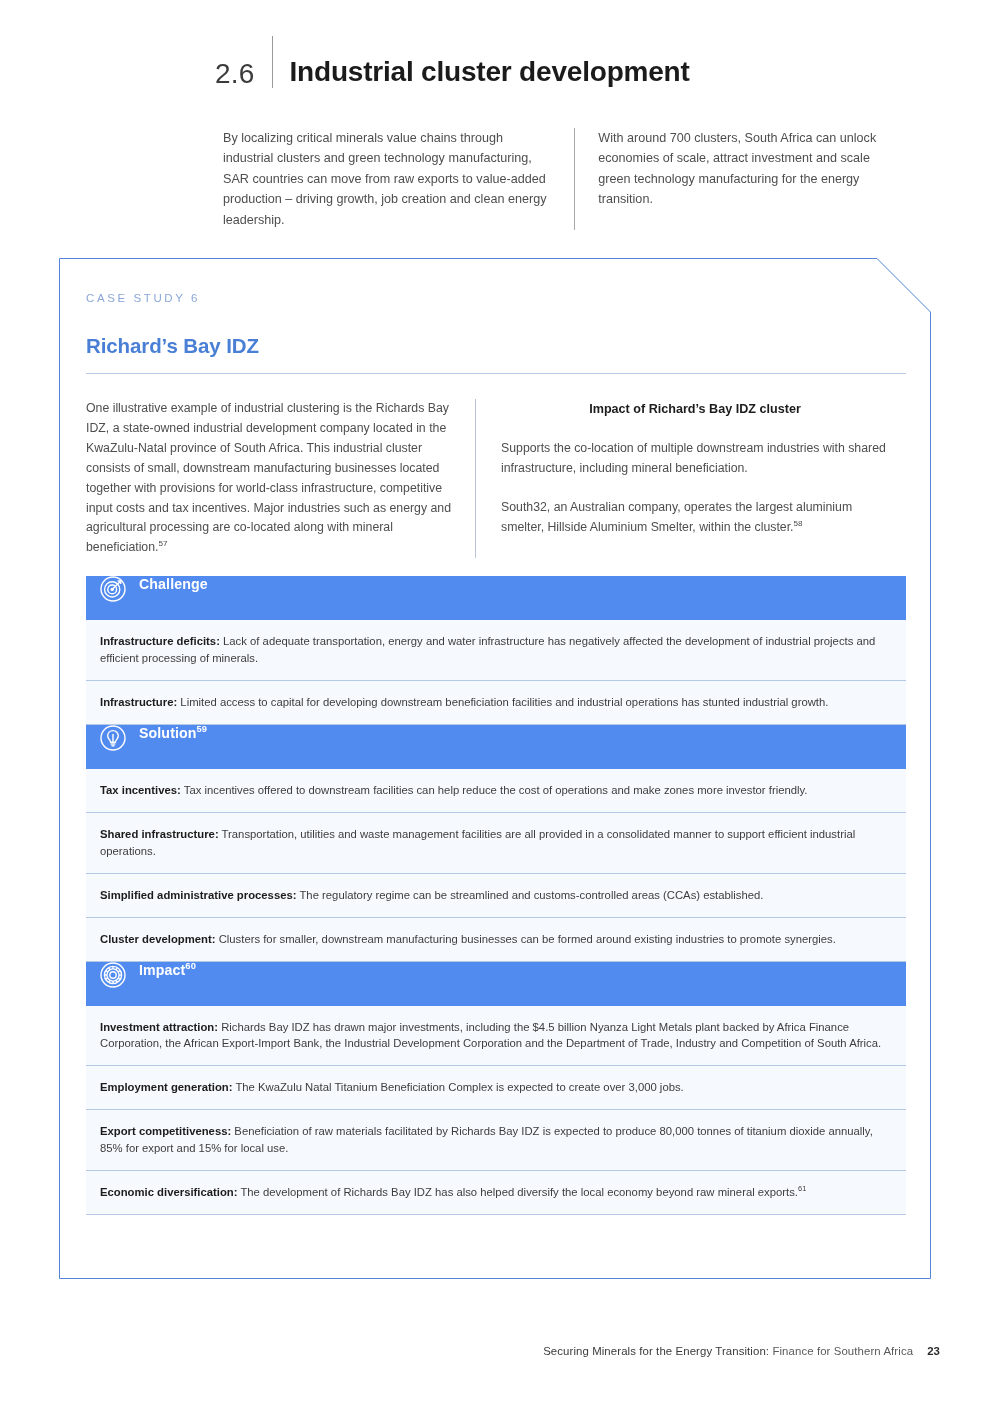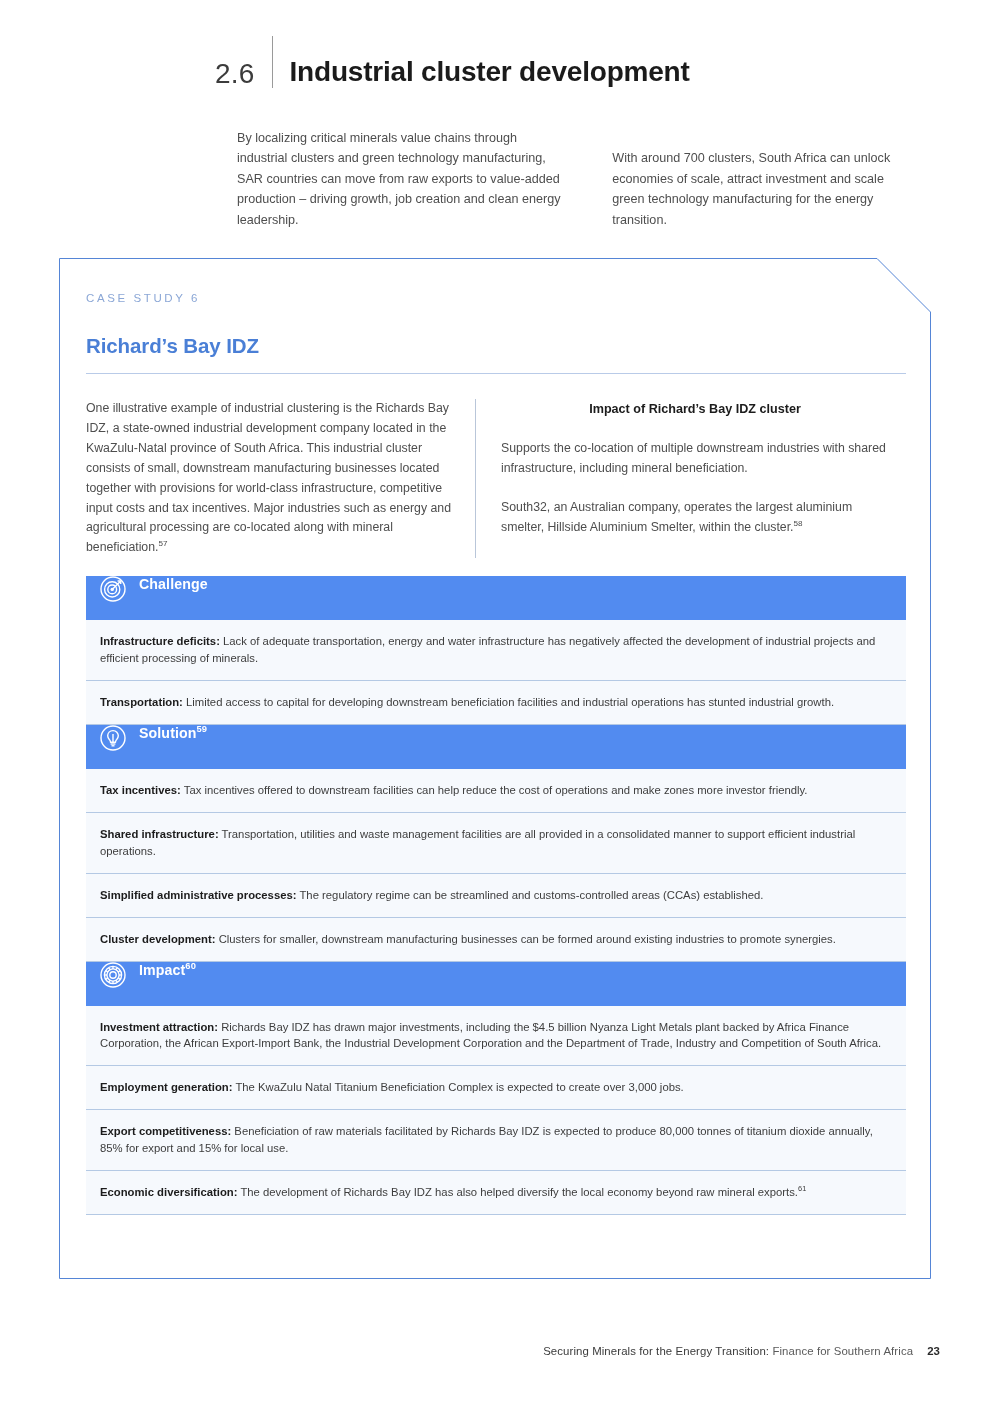--- a/index.html
+++ b/index.html
@@ -46,25 +46,24 @@
     font-weight: bold;
     color: #1b1b1b;
     line-height: 1.15;
     letter-spacing: -0.2px;
     padding-top: 3px;
   }
 
   
   .intro {
     position: absolute;
-    left: 237px;
+    left: 223px;
     top: 128px;
     width: 672px;
     display: flex;
-    align-items: flex-end;
   }
   .intro-col {
     font-size: 12.6px;
     line-height: 1.62;
     color: #4e4e4e;
   }
   .intro-col.left { width: 337px; padding-right: 18px; }
   .intro-divider { width: 1px; background: #a9a9a9; margin-right: 23px; }
   .intro-col.right { width: 300px; }
   .card-clip-svg {
@@ -240,21 +239,21 @@
               <circle cx="13" cy="13" r="12" stroke="#ffffff" fill="none" stroke-width="1.4"></circle>
               <circle cx="12.2" cy="13.4" r="7.6" stroke="#ffffff" fill="none" stroke-width="1.4"></circle>
               <circle cx="12.2" cy="13.4" r="4.4" stroke="#ffffff" fill="none" stroke-width="1.4"></circle>
               <circle cx="12.2" cy="13.4" r="1.7" fill="#ffffff" stroke="none"></circle>
               <line x1="12.4" y1="13.2" x2="20.5" y2="5.3" stroke="#ffffff" fill="none" stroke-width="1.4"></line>
               <path d="M17.6,5.0 L20.8,4.9 L20.7,8.1" stroke="#ffffff" fill="none" stroke-width="1.4" stroke-linejoin="round"></path>
             </svg></span>
           <span class="bh-label">Challenge</span>
         </div>
         <div class="band-row"><b>Infrastructure deficits:</b><span> Lack of adequate transportation, energy and water infrastructure has negatively affected the development of industrial projects and efficient processing of minerals.</span></div>
-        <div class="band-row"><b>Transportation:</b><span> Limited access to capital for developing downstream beneficiation facilities and industrial operations has stunted industrial growth.</span></div>
+        <div class="band-row"><b>Infrastructure:</b><span> Limited access to capital for developing downstream beneficiation facilities and industrial operations has stunted industrial growth.</span></div>
       </div>
       <div class="band-group">
         <div class="band-header">
           <span class="bh-icon"><svg viewBox="0 0 26 26" xmlns="http://www.w3.org/2000/svg">
               <circle cx="13" cy="13" r="12" stroke="#ffffff" fill="none" stroke-width="1.4"></circle>
               <path d="M13,5.6 c-3.2,0 -5.3,2.4 -5.3,5.2 c0,2.1 1.3,3.3 2.1,4.4 c0.5,0.7 0.7,1.3 0.7,2.0 l5,0 c0-0.7 0.2-1.3 0.7-2.0 c0.8-1.1 2.1-2.3 2.1-4.4 C18.3,8.0 16.2,5.6 13,5.6 Z" stroke="#ffffff" fill="none" stroke-width="1.4" stroke-linejoin="round"></path>
               <line x1="10.6" y1="19.0" x2="15.4" y2="19.0" stroke="#ffffff" fill="none" stroke-width="1.4"></line>
               <line x1="11.5" y1="20.8" x2="14.5" y2="20.8" stroke="#ffffff" fill="none" stroke-width="1.4"></line>
               <line x1="13" y1="9.0" x2="13" y2="17.2" stroke="#ffffff" fill="none" stroke-width="1.4"></line>
             </svg></span>

